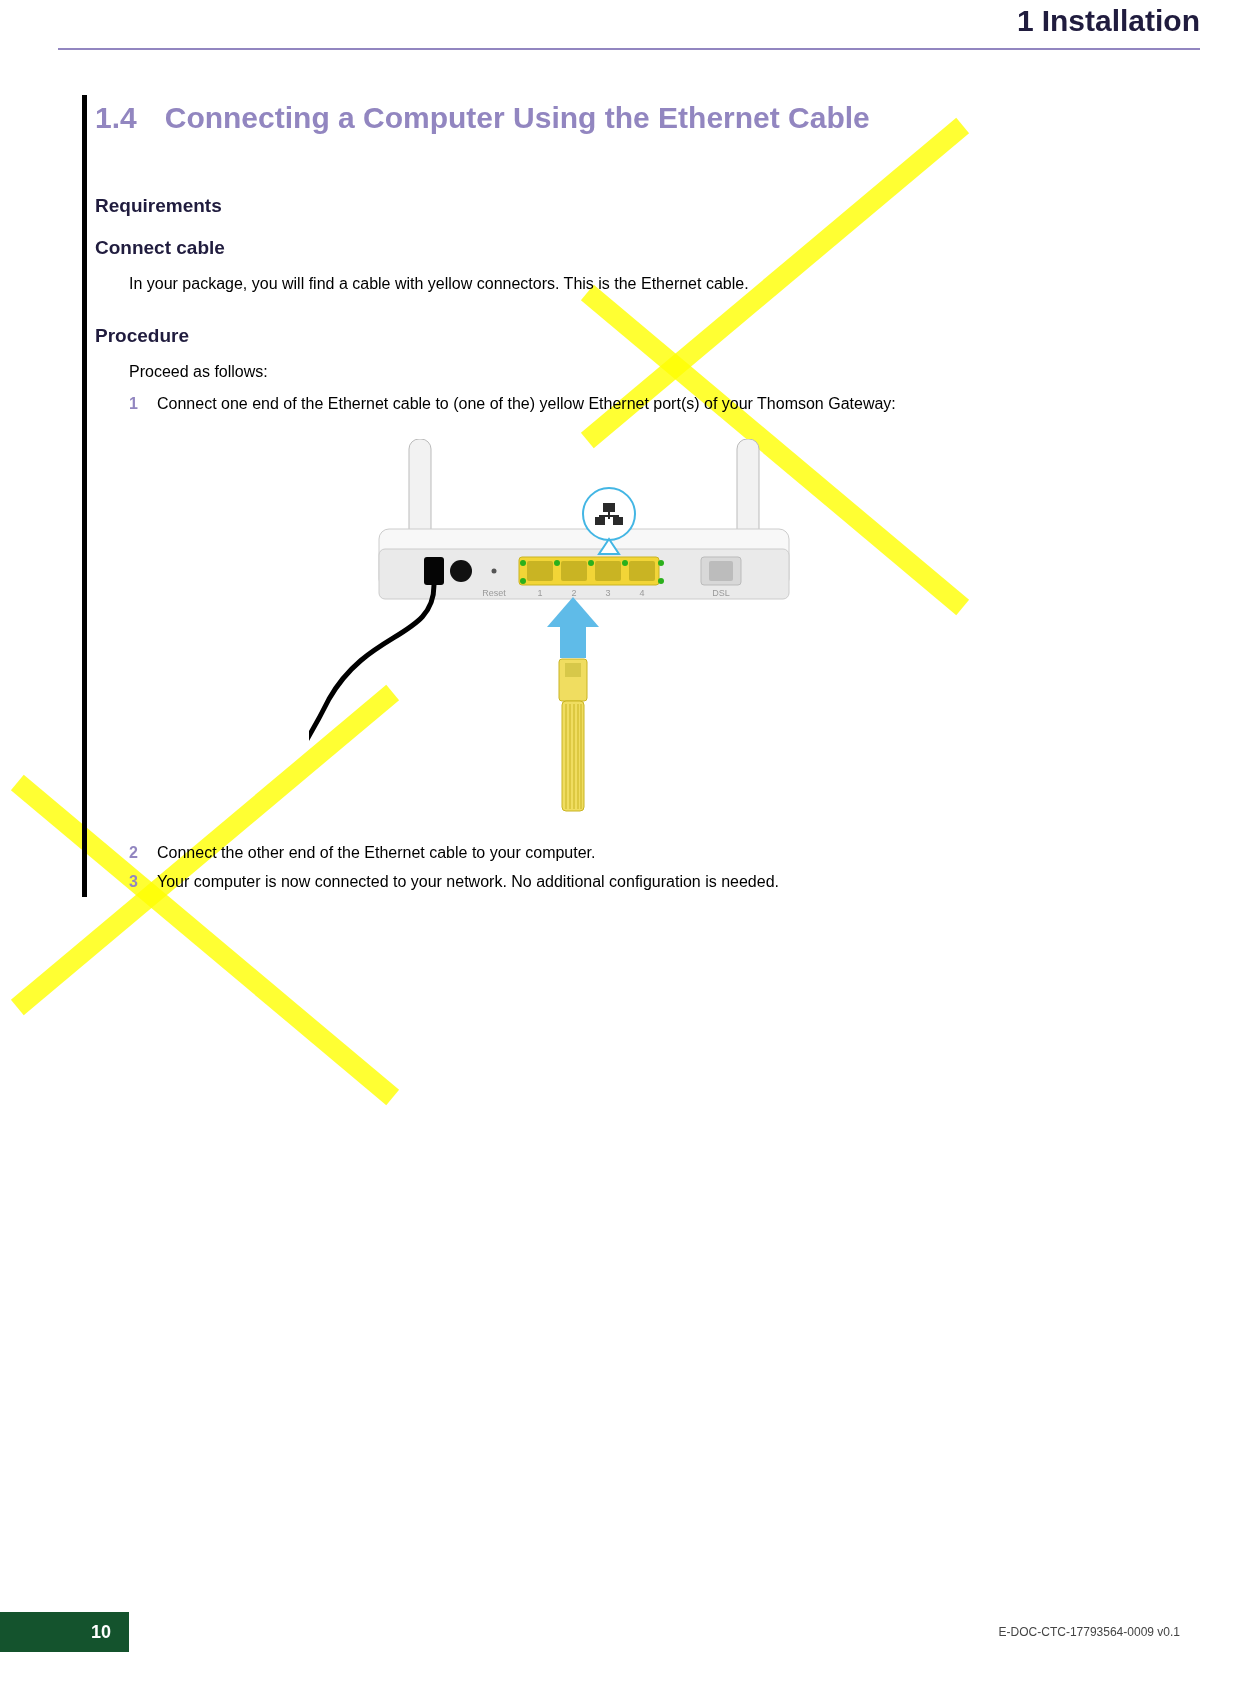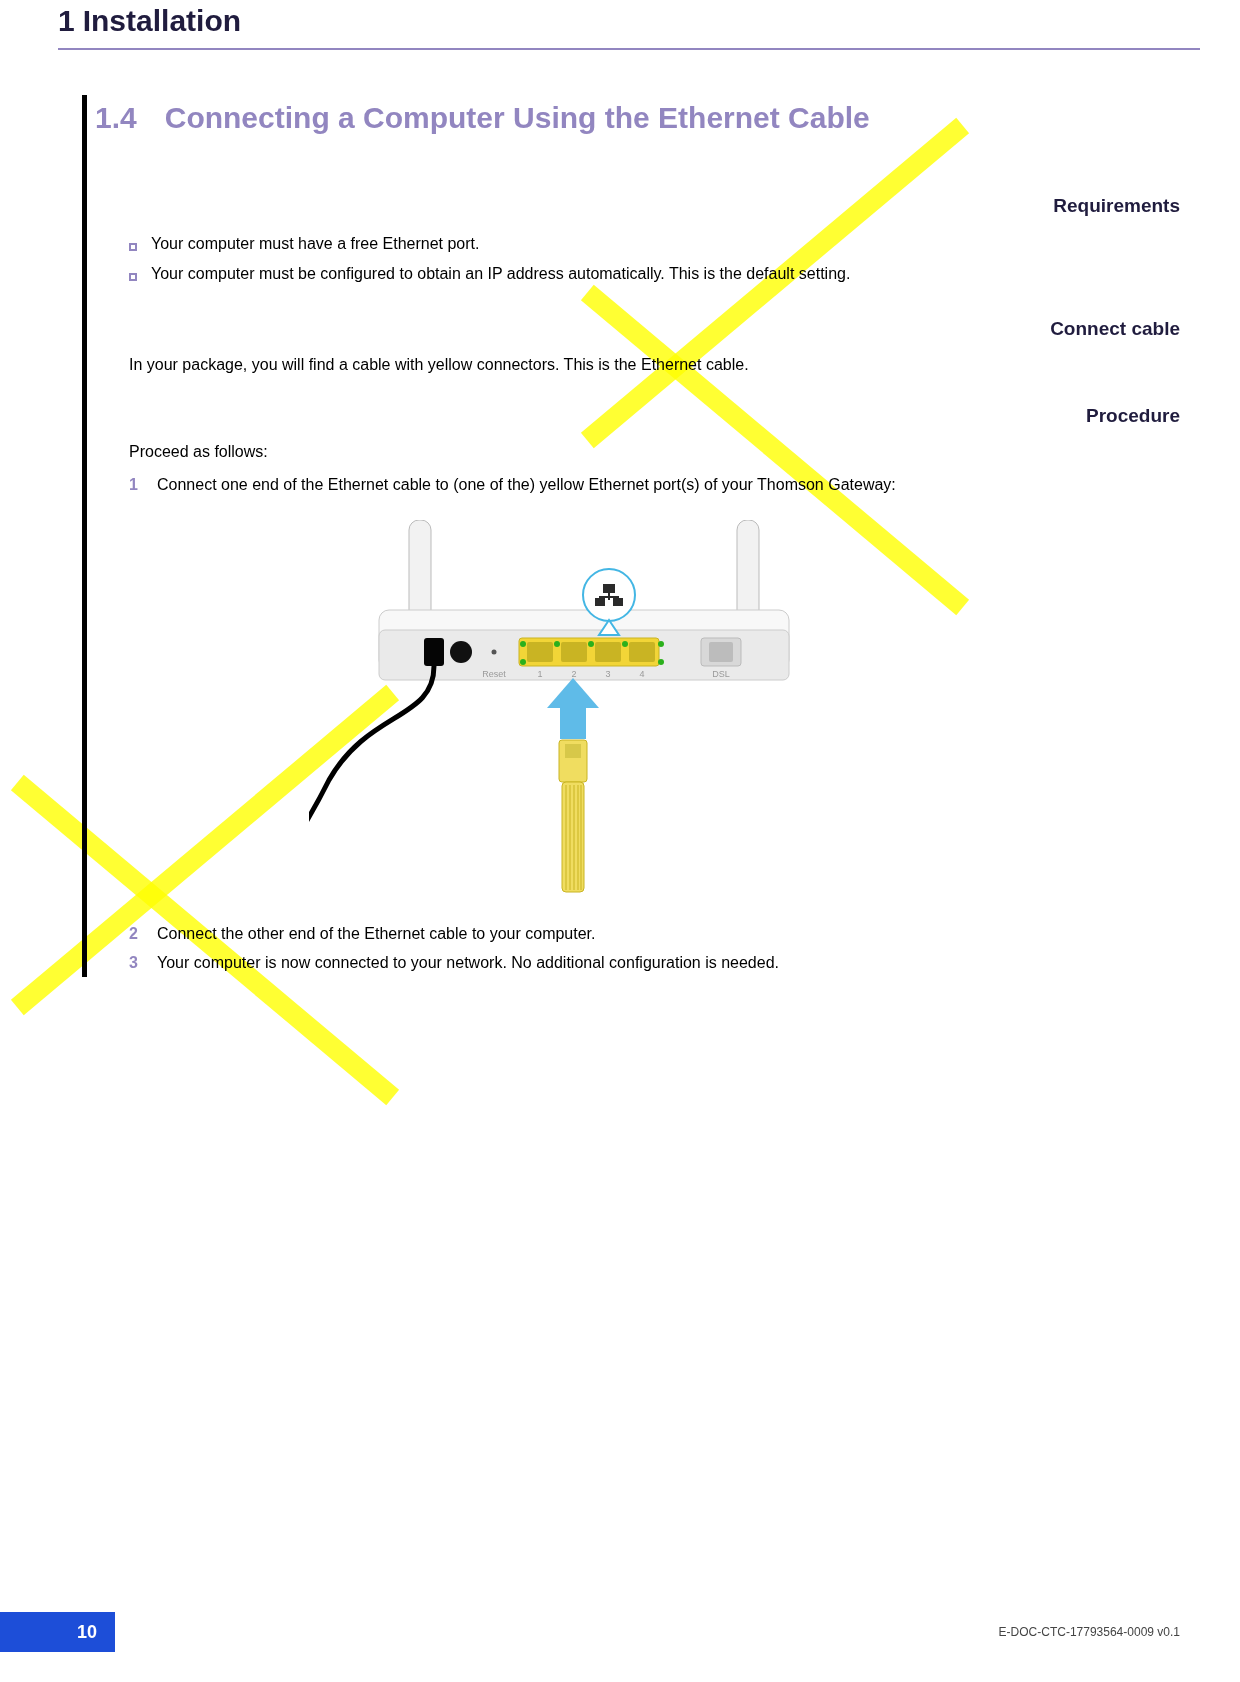--- a/index.html
+++ b/index.html
@@ -15,21 +15,22 @@
   .page-header {
     position: absolute;
     top: 4px;
     left: 58px;
     right: 40px;
   }
   .page-header-title {
     font-size: 30px;
     font-weight: bold;
     color: #201c3e;
-    margin-left: 0;
+    margin-left: 16px;
+    text-align: right;
   }
   .page-header-title .chapter-num { margin-right: 8px; }
   .page-header-rule {
     border: none;
     border-top: 2px solid #9286c0;
     margin-top: 10px;
   }
   .content {
     position: absolute;
     top: 95px;
@@ -47,21 +48,20 @@
     padding-top: 6px;
   }
   .section-title .num { margin-right: 28px; }
   .sub-h {
     font-size: 19px;
     font-weight: bold;
     color: #201c3e;
     margin-top: 20px;
     margin-bottom: 12px;
     margin-left: 6px;
-    text-align: right;
   }
   .bullets {
     margin-left: 40px;
     margin-bottom: 28px;
   }
   .bullet-row {
     display: flex;
     align-items: baseline;
     gap: 14px;
     font-size: 16px;
@@ -107,28 +107,28 @@
   .footer {
     position: absolute;
     left: 0;
     right: 0;
     bottom: 30px;
     height: 40px;
     display: flex;
     align-items: center;
   }
   .page-badge {
-    background: #1d4ed8;
+    background: #14532d;
     color: #fff;
     font-weight: bold;
     font-size: 18px;
     display: flex;
     align-items: center;
     justify-content: flex-end;
-    width: 115px;
+    width: 129px;
     height: 40px;
     padding-right: 18px;
   }
   .doc-id {
     position: absolute;
     right: 60px;
     font-size: 12px;
     color: #444;
   }
   
@@ -154,30 +154,20 @@
   <hr class="page-header-rule">
 </div>
 
 <div class="content">
 
   <div class="section-title">
     <span class="num">1.4</span><span>Connecting a Computer Using the Ethernet Cable</span>
   </div>
 
   <div class="sub-h">Requirements</div>
-  <div class="bullets">
-    <div class="bullet-row">
-      <span class="bullet-square"></span>
-      <span>Your computer must have a free Ethernet port.</span>
-    </div>
-    <div class="bullet-row">
-      <span class="bullet-square"></span>
-      <span>Your computer must be configured to obtain an IP address automatically. This is the default setting.</span>
-    </div>
-  </div>
 
   <div class="sub-h">Connect cable</div>
   <div class="paragraph">In your package, you will find a cable with yellow connectors. This is the Ethernet cable.</div>
 
   <div class="sub-h">Procedure</div>
   <div class="paragraph" style="margin-bottom:6px;margin-top:12px;">Proceed as follows:</div>
 
   <div class="ol">
     <div class="ol-row">
       <span class="ol-num">1</span>

